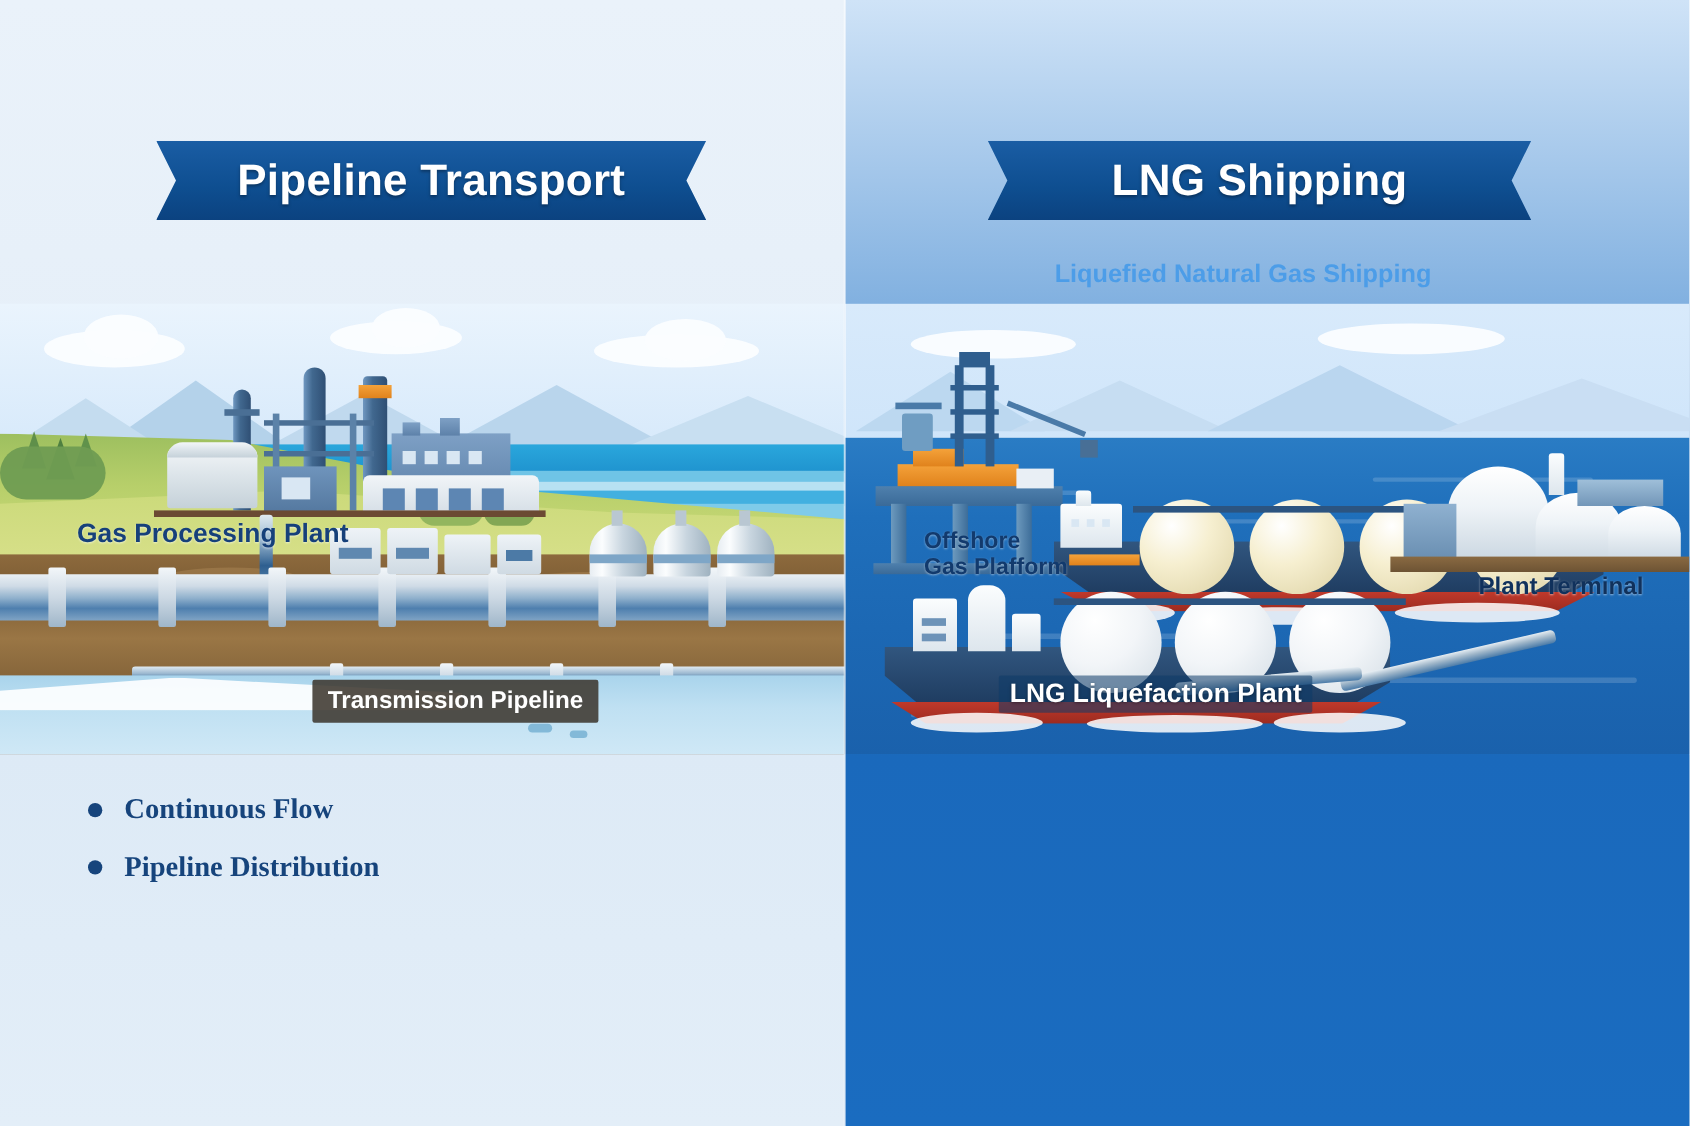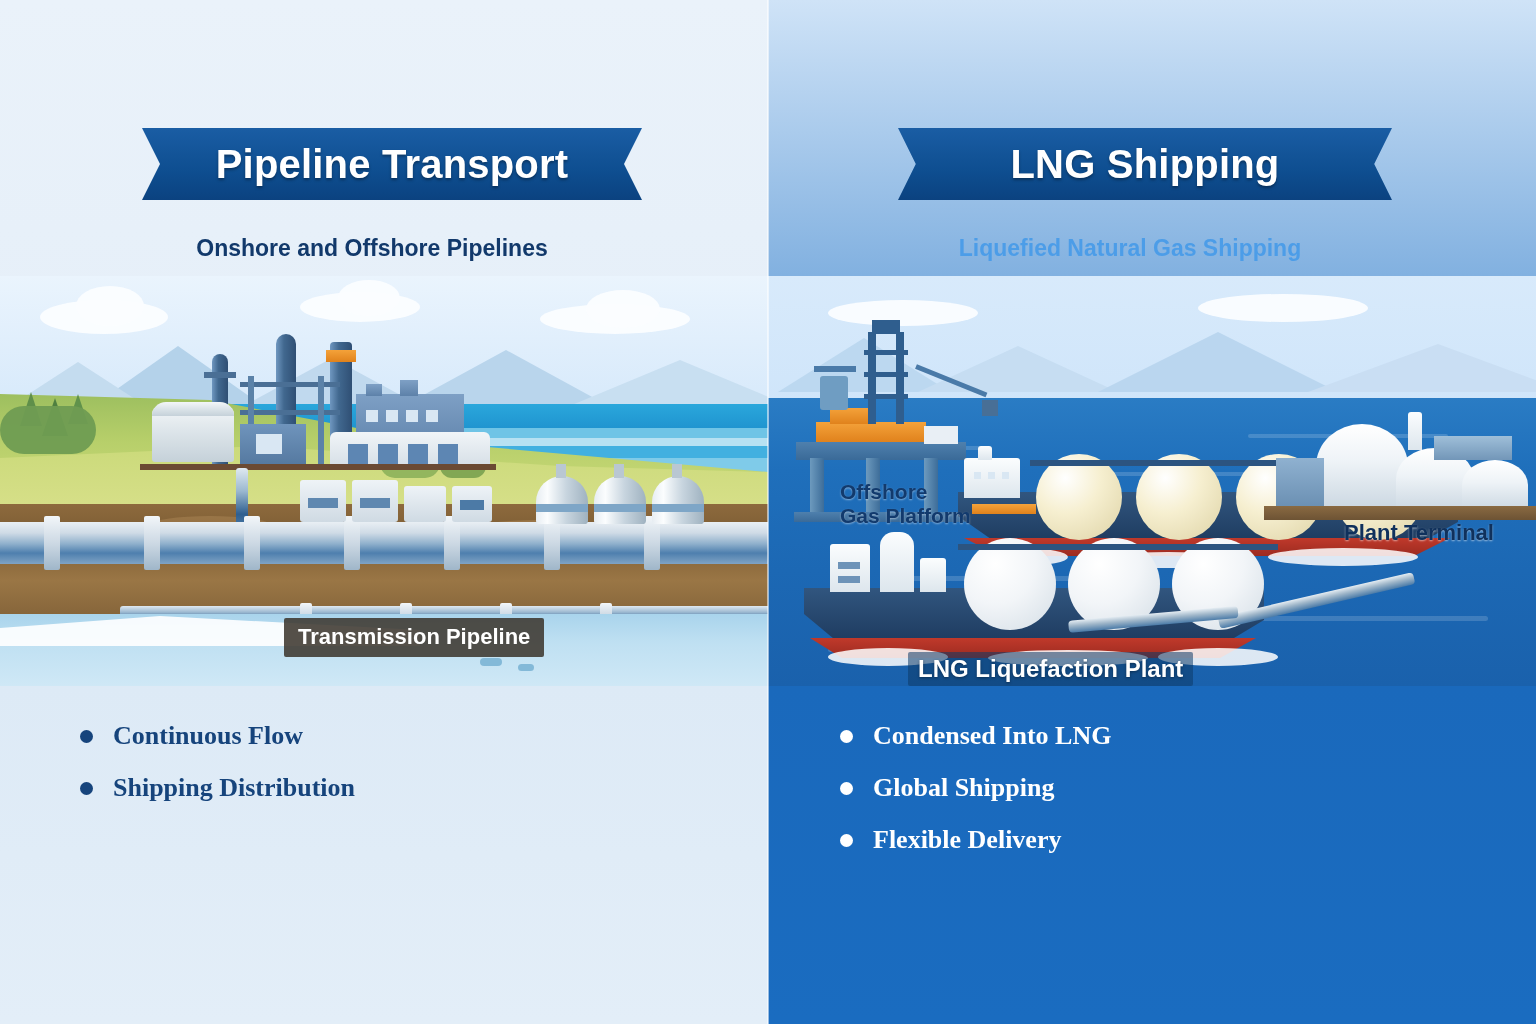--- a/index.html
+++ b/index.html
@@ -92,21 +92,21 @@
   .quay{position:absolute;background:linear-gradient(180deg,#8a6a42 0%,#6d5334 100%);}
   .subsea{position:absolute;background:linear-gradient(180deg,#e4ecf2 0%,#9fb6c9 45%,#4b7ba8 100%);border-radius:4px;}
 
   
   .lbl{position:absolute;font-weight:bold;z-index:30;white-space:pre-line;}
   #lbl-gpp{left:70px;top:472px;font-size:24px;color:#16407a;text-shadow:0 1px 2px rgba(255,255,255,.6);}
   #lbl-tp{left:284px;top:618px;font-size:22px;color:#fff;background:rgba(62,56,48,.88);
     padding:6px 14px 7px;border-radius:2px;}
   #lbl-ogp{left:840px;top:480px;font-size:21px;color:#123a6d;line-height:1.16;
     text-shadow:0 1px 2px rgba(255,255,255,.45);}
-  #lbl-lng{left:908px;top:652px;font-size:24px;color:#fff;background:rgba(13,58,104,.55);
+  #lbl-lng{left:908px;top:614px;font-size:24px;color:#fff;background:rgba(13,58,104,.55);
     padding:3px 10px;border-radius:2px;text-shadow:0 1px 3px rgba(0,0,0,.4);}
   #lbl-it{left:1344px;top:520px;font-size:22px;color:#10315c;
     text-shadow:0 1px 2px rgba(255,255,255,.55);}
 
   
   #vs-badge{position:absolute;left:703px;top:473px;width:122px;height:122px;border-radius:50%;
     background:#fff;box-shadow:0 4px 14px rgba(0,0,0,.22);z-index:50;
     display:flex;align-items:center;justify-content:center;}
   #vs-badge span{font-size:59px;font-weight:bold;color:#23466f;letter-spacing:-1px;}
 
@@ -243,32 +243,32 @@
            clip-path:polygon(0 12px,160px 0,420px 14px,420px 30px,0 30px);"></div>
       <div class="cloud" style="left:480px;top:382px;width:22px;height:8px;background:#7fb6d6;border-radius:6px;"></div>
       <div class="cloud" style="left:518px;top:388px;width:16px;height:7px;background:#7fb6d6;border-radius:6px;"></div>
     </div>
 
     <div style="position:absolute;left:0;top:686px;width:768px;height:338px;background:linear-gradient(180deg,#ddeaf6 0%,#e3eef8 100%);"></div>
 
     <div class="ribbon r2" id="ribbon-left">
       <span class="ribbon-text">Pipeline Transport</span>
     </div>
-    <div class="subtitle" id="subtitle-left">Onshore and Offshore Pipelines</div>
-
+
+    <div class="lbl" id="lbl-gpp">Gas Processing Plant</div>
     <div class="lbl" id="lbl-tp">Transmission Pipeline</div>
 
     <div class="bullets" id="bullets-left">
       <div class="bullet">
         <span class="dot"></span>
         <span class="btxt">Continuous Flow</span>
       </div>
       <div class="bullet">
         <span class="dot"></span>
-        <span class="btxt">Shipping Distribution</span>
+        <span class="btxt">Pipeline Distribution</span>
       </div>
     </div>
   </div>
 
   <div class="panel" id="panel-right">
 
     <div class="art" id="art-right">
       <div class="r-sky"></div>
 
       <div class="mtn" style="left:10px;top:62px;border-width:0 86px 54px 86px;border-bottom-color:#bcd8f0;"></div>
@@ -360,34 +360,20 @@
       </div>
     </div>
 
     <div style="position:absolute;left:0;top:686px;width:768px;height:338px;background:linear-gradient(180deg,#1a69bc 0%,#1a6cc0 100%);"></div>
 
     <div class="ribbon r2" id="ribbon-right" style="left:130px;">
       <span class="ribbon-text">LNG Shipping</span>
     </div>
     <div class="subtitle" style="left:112px;top:235px;color:#4c9de8;">Liquefied Natural Gas Shipping</div>
 
-    <div class="bullets" style="left:72px;top:710px;">
-      <div class="bullet">
-        <span class="dot" style="background:#fff;"></span>
-        <span class="btxt" style="color:#fff;">Condensed Into LNG</span>
-      </div>
-      <div class="bullet">
-        <span class="dot" style="background:#fff;"></span>
-        <span class="btxt" style="color:#fff;">Global Shipping</span>
-      </div>
-      <div class="bullet">
-        <span class="dot" style="background:#fff;"></span>
-        <span class="btxt" style="color:#fff;">Flexible Delivery</span>
-      </div>
-    </div>
   </div>
 
   <div class="divider"></div>
 
   <div class="lbl" id="lbl-ogp">Offshore
 Gas Plafform</div>
   <div class="lbl" id="lbl-lng">LNG Liquefaction Plant</div>
   <div class="lbl" id="lbl-it">Plant Terminal</div>
 
 </div>

